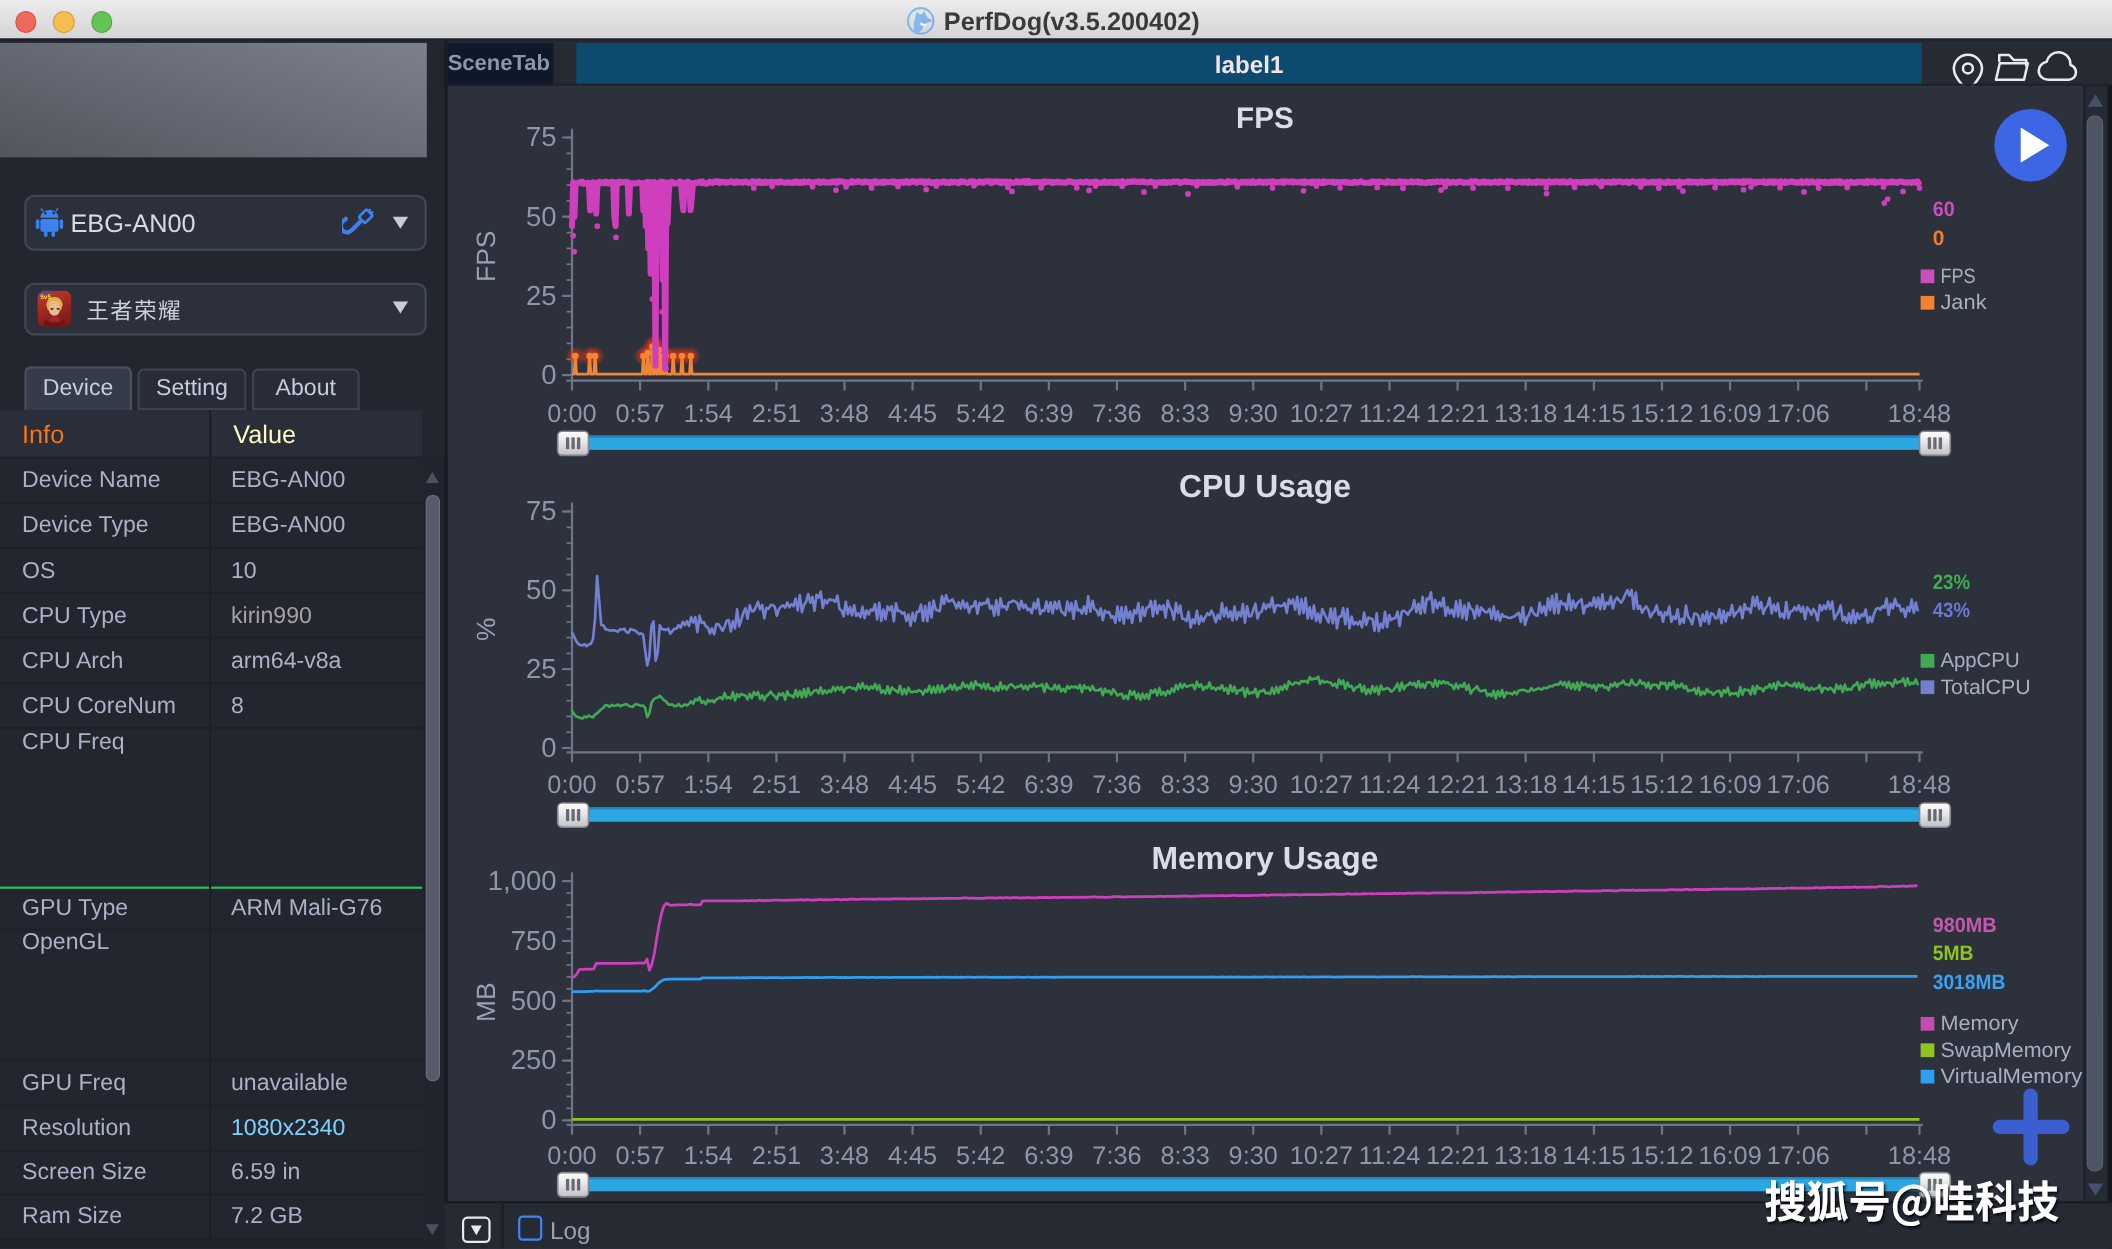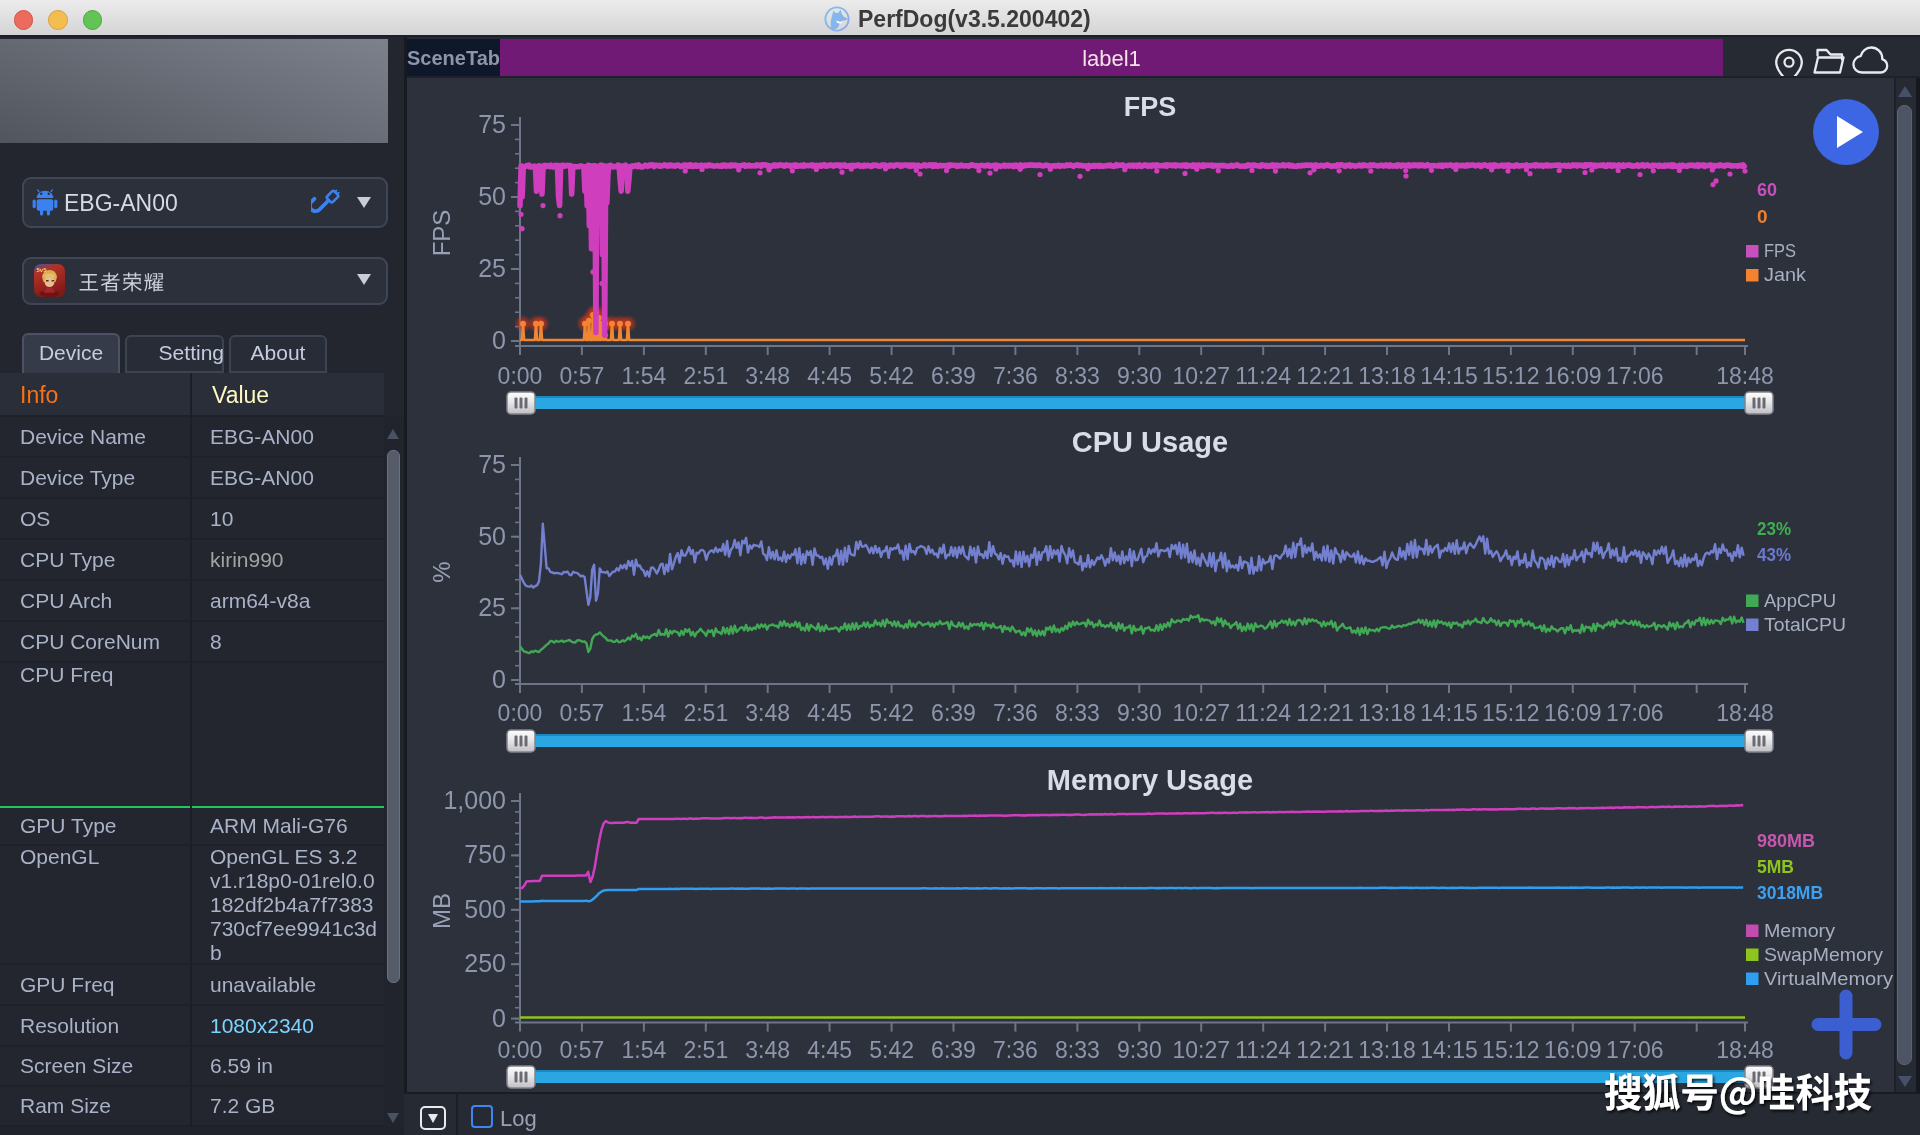--- a/index.html
+++ b/index.html
@@ -78,21 +78,21 @@
 <path transform="translate(21.7,0) scale(0.020500,-0.020500)" d="M837 806C802 760 764 715 722 673V714H473V840H399V714H142V648H399V519H54V451H446C319 369 178 302 32 252C47 236 70 205 80 189C142 213 204 239 264 269V-80H339V-47H746V-76H823V346H408C463 379 517 414 569 451H946V519H657C748 595 831 679 901 771ZM473 519V648H697C650 602 599 559 544 519ZM339 123H746V18H339ZM339 183V282H746V183Z"></path>
 <path transform="translate(43.4,0) scale(0.020500,-0.020500)" d="M88 583V405H160V517H842V405H917V583ZM624 840V764H372V840H298V764H60V697H298V610H372V697H624V610H699V697H941V764H699V840ZM461 491V365H69V296H416C327 179 177 73 34 22C51 7 73 -21 84 -39C223 17 366 124 461 249V-80H535V254C631 128 775 17 914 -41C926 -20 949 8 966 24C823 75 672 179 583 296H932V365H535V491Z"></path>
 <path transform="translate(65.1,0) scale(0.020500,-0.020500)" d="M51 748C77 675 98 580 102 519L159 533C154 594 133 688 104 760ZM353 765C339 695 310 593 286 531L336 515C361 575 393 671 416 749ZM226 87 249 17C308 45 374 76 440 107L427 168L328 127V416H429V486H261V822H196V486H39V416H125C122 219 110 63 33 -27C51 -38 73 -61 83 -78C170 26 186 197 190 416H263V101ZM437 812V757H601V684H449V632H601V555H432V500H663V812ZM676 215V143H548V215ZM534 496C500 409 443 325 379 268C393 256 417 229 426 218C444 235 463 255 480 277V-79H548V-41H962V15H742V89H923V143H742V215H923V269H742V339H940V394H753L798 474L727 491C717 464 700 426 684 394H558C573 421 586 450 598 478ZM676 269H548V339H676ZM676 89V15H548V89ZM705 812V757H876V684H717V632H876V555H702V500H939V812Z"></path>
 </g>
   </svg>
 <div style="position:absolute;left:357px;top:274px;width:0;height:0;border-left:7.5px solid transparent;border-right:7.5px solid transparent;border-top:11px solid #c9cdd6"></div>
 
 <div class="abs" style="left:22px;top:333px;width:98px;height:40px;background:#363b49;border:2px solid #4a5264;border-bottom:none;border-radius:6px 6px 0 0"></div>
 <div class="abs" style="left:22px;top:333px;width:98px;height:40px;text-align:center;line-height:40px;font-size:21px;color:#c5ccdd">Device</div>
 <div class="abs" style="left:125px;top:335px;width:99px;height:38px;background:#282c37;border:2px solid #3c4353;border-radius:6px 6px 0 0"></div>
-<div class="abs" style="left:125px;top:335px;width:99px;height:36px;text-align:right;line-height:36px;font-size:21px;color:#c5ccdd">Setting</div>
+<div class="abs" style="left:125px;top:335px;width:99px;height:36px;text-align:center;line-height:36px;font-size:21px;color:#c5ccdd">Setting</div>
 <div class="abs" style="left:229px;top:335px;width:98px;height:38px;background:#282c37;border:2px solid #3c4353;border-radius:6px 6px 0 0"></div>
 <div class="abs" style="left:229px;top:335px;width:98px;height:36px;text-align:center;line-height:36px;font-size:21px;color:#c5ccdd">About</div>
 
 <div class="abs" style="left:0;top:373px;width:384px;height:44px;background:#2a2e38;border-bottom:2px solid #1d212a">
 <span style="position:absolute;left:20px;top:9px;font-size:23px;color:#f97316">Info</span>
 <span style="position:absolute;left:212px;top:9px;font-size:23px;color:#fef9c3">Value</span>
   </div>
 <div style="position:absolute;left:0;top:417px;width:384px;height:41px;border-bottom:2px solid #1d212a">
 <div style="position:absolute;left:20px;top:7.5px;font-size:21px;color:#a9b2c7">Device Name</div>
 <div style="position:absolute;left:210px;top:7.5px;font-size:21px;color:#a9b2c7;line-height:24px">EBG-AN00</div>
@@ -119,21 +119,20 @@
   </div>
 <div style="position:absolute;left:0;top:663px;width:384px;height:145px;border-bottom:2px solid #22c55e">
 <div style="position:absolute;left:20px;top:-0.5px;font-size:21px;color:#a9b2c7">CPU Freq</div>
   </div>
 <div style="position:absolute;left:0;top:808px;width:384px;height:38px;border-bottom:2px solid #1d212a">
 <div style="position:absolute;left:20px;top:6.0px;font-size:21px;color:#a9b2c7">GPU Type</div>
 <div style="position:absolute;left:210px;top:6.0px;font-size:21px;color:#a9b2c7;line-height:24px">ARM Mali-G76</div>
   </div>
 <div style="position:absolute;left:0;top:846px;width:384px;height:119px;border-bottom:2px solid #1d212a">
 <div style="position:absolute;left:20px;top:-1.5px;font-size:21px;color:#a9b2c7">OpenGL</div>
-<div style="position:absolute;left:210px;top:-1.5px;font-size:21px;color:#a9b2c7;line-height:24px">OpenGL ES 3.2<br>v1.r18p0-01rel0.0<br>182df2b4a7f7383<br>730cf7ee9941c3d<br>b</div>
   </div>
 <div style="position:absolute;left:0;top:965px;width:384px;height:41px;border-bottom:2px solid #1d212a">
 <div style="position:absolute;left:20px;top:7.5px;font-size:21px;color:#a9b2c7">GPU Freq</div>
 <div style="position:absolute;left:210px;top:7.5px;font-size:21px;color:#a9b2c7;line-height:24px">unavailable</div>
   </div>
 <div style="position:absolute;left:0;top:1006px;width:384px;height:41px;border-bottom:2px solid #1d212a">
 <div style="position:absolute;left:20px;top:7.5px;font-size:21px;color:#a9b2c7">Resolution</div>
 <div style="position:absolute;left:210px;top:7.5px;font-size:21px;color:#7dd3fc;line-height:24px">1080x2340</div>
   </div>
 <div style="position:absolute;left:0;top:1047px;width:384px;height:40px;border-bottom:2px solid #1d212a">
@@ -149,21 +148,21 @@
 <div style="position:absolute;left:384px;top:417px;width:20px;height:718px;background:#21242d"></div>
 <div style="position:absolute;left:387px;top:1113px;width:0;height:0;border-left:6.5px solid transparent;border-right:6.5px solid transparent;border-top:10px solid #4a5162"></div>
 <div style="position:absolute;left:387px;top:429px;width:0;height:0;border-left:6.5px solid transparent;border-right:6.5px solid transparent;border-bottom:10px solid #4a5162"></div>
 <div style="position:absolute;left:386.5px;top:450px;width:13px;height:533px;background:#555b69;border:1px solid #6a7080;border-radius:6px"></div>
 
 <div class="abs" style="left:0;top:1127px;width:404px;height:8px;background:#20232c"></div>
 <div class="abs" style="left:404px;top:37px;width:3px;height:1098px;background:#171a21"></div>
 
 <div class="abs" style="left:407px;top:37px;width:1513px;height:41px;background:#262a33"></div>
 <div class="abs" style="left:407px;top:39px;width:96px;height:39px;background:#0f172a;border-right:2px solid #171a22;text-align:left;line-height:39px;font-size:20px;font-weight:bold;color:#8d95a9">SceneTab</div>
-<div class="abs" style="left:500px;top:39px;width:1223px;height:39px;background:#701a75;text-align:center;line-height:39px;font-size:22px;font-weight:normal;color:#f3e3e6">label1</div>
+<div class="abs" style="left:524px;top:39px;width:1223px;height:39px;background:#0c4a6e;text-align:center;line-height:39px;font-size:22px;font-weight:bold;color:#f3e3e6">label1</div>
 <svg width="177" height="39" viewBox="1743 39 177 39" style="position:absolute;left:1743px;top:39px">
 <g stroke="#e8eaf0" stroke-width="2.3" fill="none" stroke-linejoin="round" stroke-linecap="round">
 <path d="M1789,82.5 c-1.8,-1.7 -12.8,-11.9 -12.8,-19.9 a12.8,12.8 0 1,1 25.6,0 c0,8 -11,18.2 -12.8,19.9 Z"></path>
 <circle cx="1789" cy="62.2" r="4.5"></circle>
 <path d="M1817.5,55.5 v-5.5 h9 l4,4.5 h11.5 v5"></path>
 <path d="M1814.5,72.5 l3.5,-15 h25.5 l-3.5,15 Z"></path>
 <path d="M1862,72.5 c-4.8,0 -8.6,-3.7 -8.6,-8.2 c0-4 3.2,-7.5 7.2,-8.1 c1,-4.9 5.4,-8.7 10.7,-8.7 c6,0 10.9,4.8 10.9,10.6 c0,0.3 0,0.7 0,1 c2.9,1 5,3.7 5,6.9 c0,3.6 -3,6.5 -6.7,6.5 Z"></path>
 </g>
   </svg>
 <div class="abs" style="left:407px;top:76px;width:1513px;height:2px;background:#1e212b"></div>

